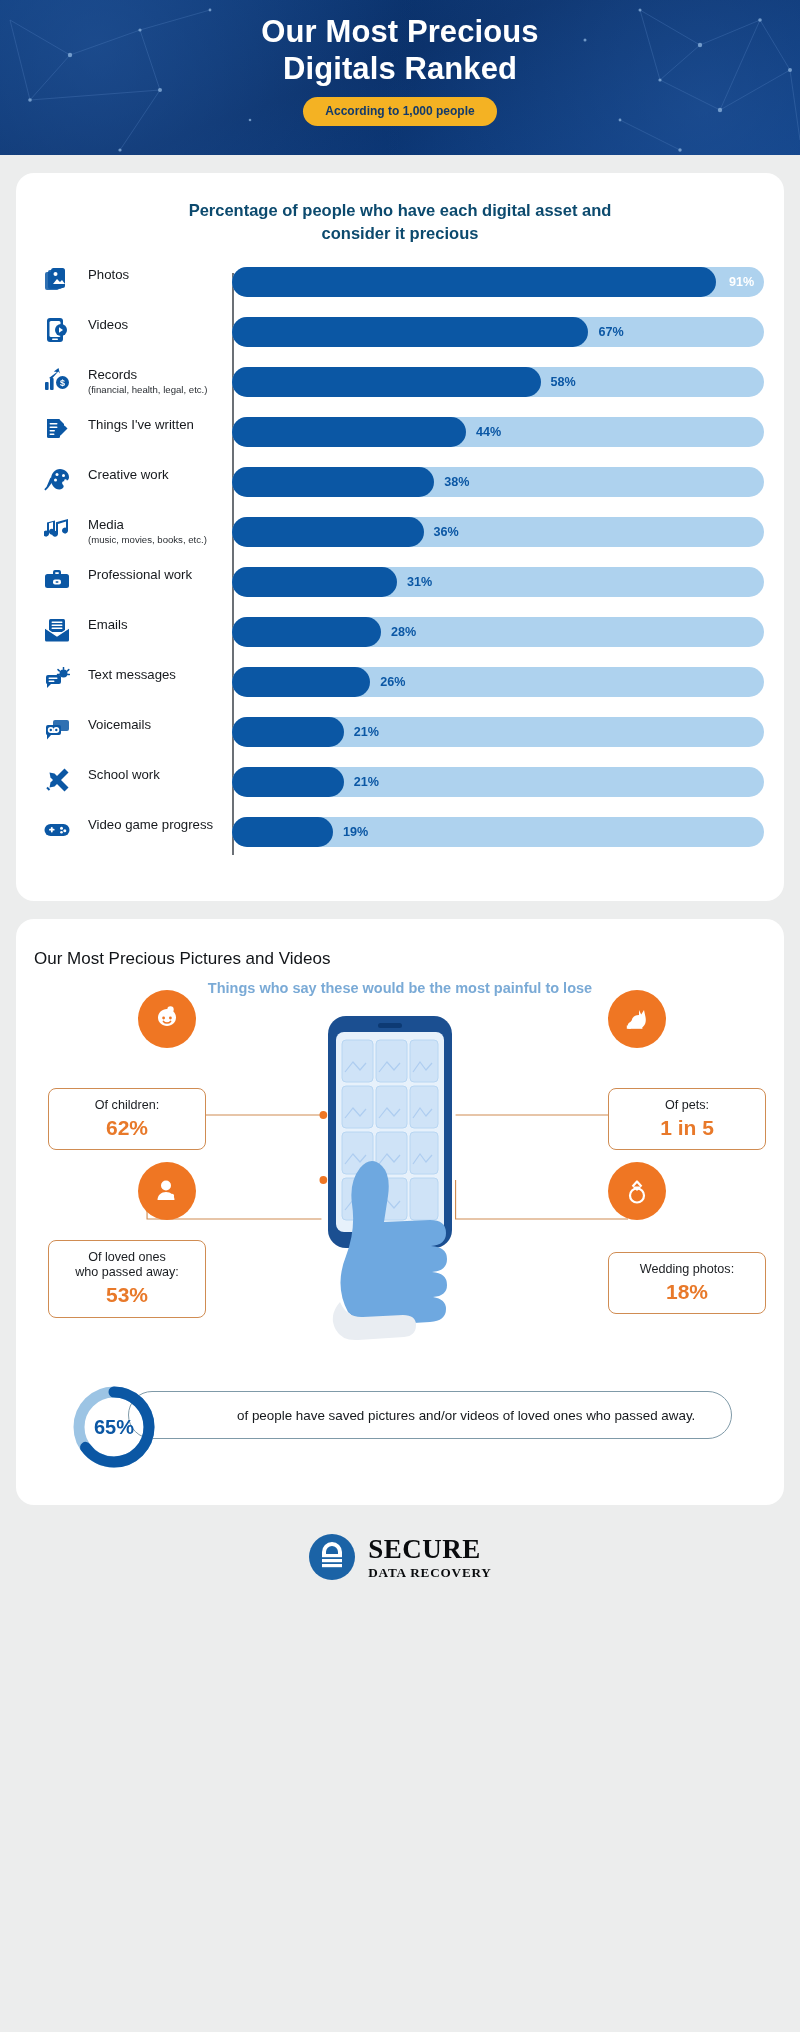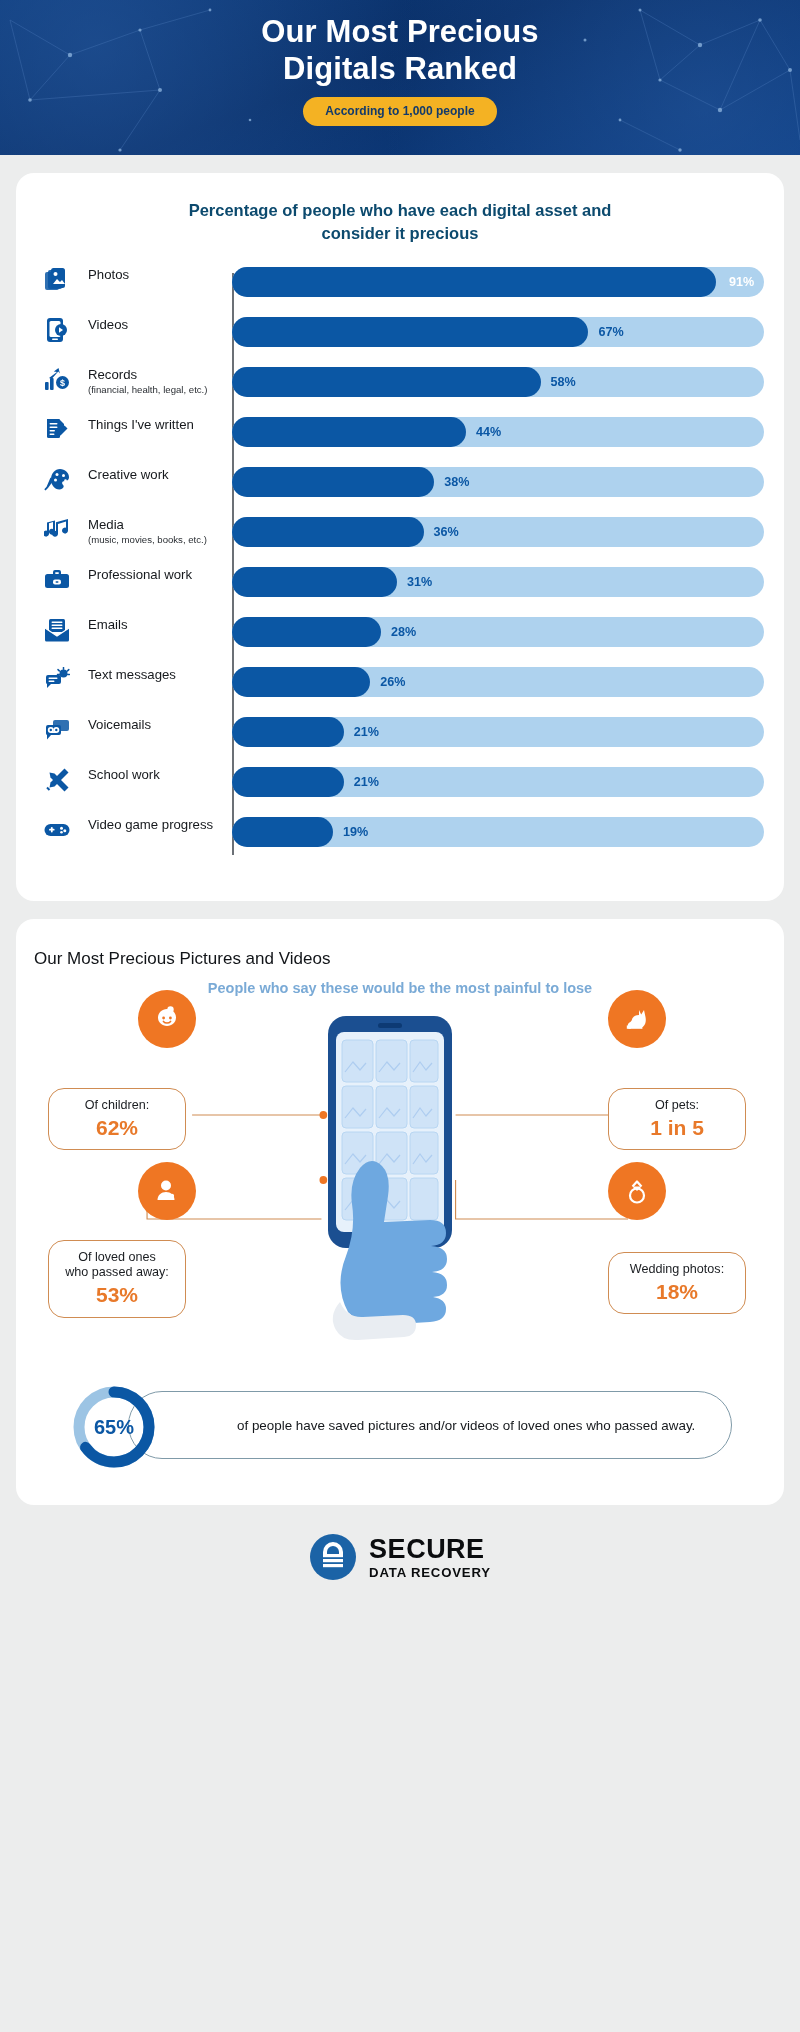--- a/index.html
+++ b/index.html
@@ -139,25 +139,25 @@
     position: relative;
     height: 345px;
     margin-top: 16px;
   }
   .connector { position: absolute; inset: 0; width: 100%; height: 100%; }
   .phone-illu { position: absolute; left: 50%; transform: translateX(-50%); top: 0; }
 
   .callout {
     position: absolute;
     border: 1.4px solid #d08c52;
-    border-radius: 16px;
+    border-radius: 8px;
     background: #ffffff;
     text-align: center;
     padding: 9px 12px 10px;
-    width: 138px;
+    width: 158px;
   }
   .callout .clabel {
     font-size: 12.6px;
     color: #1a1d21;
     line-height: 1.2;
   }
   .callout .cval {
     font-size: 21px;
     font-weight: bold;
     color: #e8792a;
@@ -176,21 +176,21 @@
 
   
   .donut-strip {
     position: relative;
     margin: 24px 34px 6px;
     height: 92px;
   }
   .pill {
     position: absolute;
     left: 60px; right: 0; top: 10px;
-    height: 68px;
+    height: 48px;
     border: 1px solid #7f9aa8;
     border-radius: 34px;
     display: flex;
     align-items: center;
     padding-left: 108px;
     padding-right: 18px;
   }
   .pill p {
     font-size: 13.4px;
     color: #15181c;
@@ -205,20 +205,21 @@
     font-size: 20px; font-weight: bold; color: #0b57a4;
   }
 
   
   .footer {
     padding: 28px 0 34px;
     display: flex;
     align-items: center;
     justify-content: center;
     gap: 12px;
+    font-family: Liberation Serif, serif;
   }
   .logo-text { line-height: 1; }
   .logo-main {
     font-size: 27px; font-weight: bold; color: #0a0c0e;
     letter-spacing: .5px;
   }
   .logo-sub {
     font-size: 13.2px; font-weight: bold; color: #0a0c0e;
     letter-spacing: .8px; margin-top: 3px;
   }
@@ -483,21 +484,21 @@
           <div class="track">
             <div class="fill" style="width: 19%;"></div>
             <div class="val" style="left: calc(19% + 10px);">19%</div>
           </div>
         </div>
       </div>
   </div>
 
   <div class="card card-2">
     <div class="sec2-title">Our Most Precious Pictures and Videos</div>
-    <div class="sec2-sub">People who say these would be the most painful to lose</div>
+    <div class="sec2-sub">Things who say these would be the most painful to lose</div>
 
     <div class="phone-area">
 
       <svg class="connector" viewBox="0 0 764 345" preserveAspectRatio="none">
         <g stroke="#d08c52" stroke-width="1.2" fill="none">
           <path d="M165 103 L300 103"></path>
           <path d="M440 103 L600 103"></path>
           <path d="M118 168 L118 207 L300 207"></path>
           <path d="M440 168 L440 207 L620 207"></path>
         </g>

